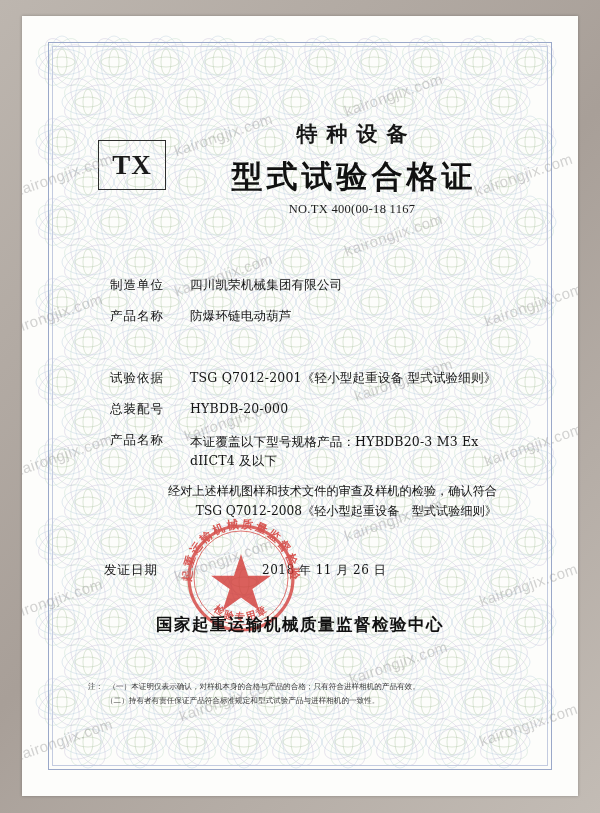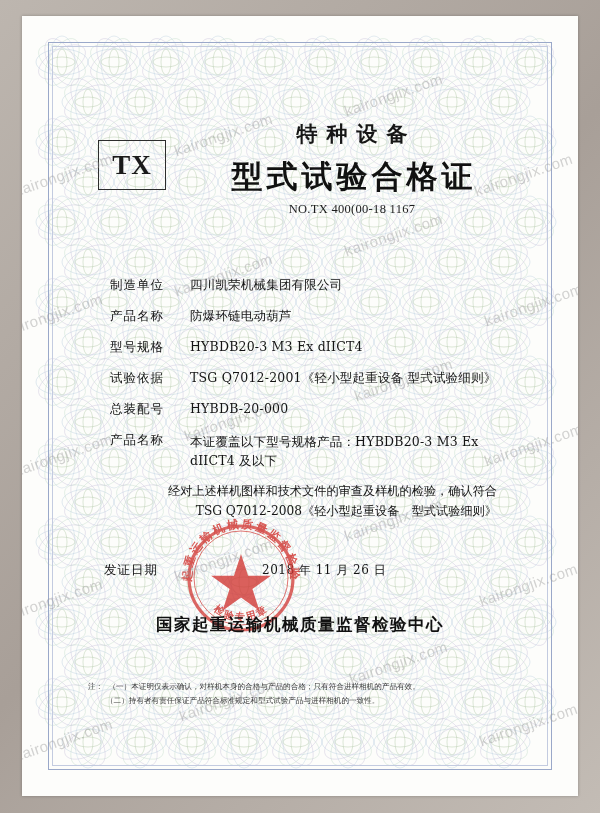--- a/index.html
+++ b/index.html
@@ -450,24 +450,20 @@
       <div class="field-row" style="top:292px">
         <span class="field-label">产品名称</span>
         <span class="field-value">防爆环链电动葫芦</span>
       </div>
 
       <div class="field-row" style="top:261px">
         <span class="field-label">制造单位</span>
         <span class="field-value">四川凯荣机械集团有限公司</span>
       </div>
 
-      <div class="field-row" style="top:323px">
-        <span class="field-label">型号规格</span>
-        <span class="field-value">HYBDB20-3 M3 Ex dIICT4</span>
-      </div>
 
       <div class="field-row" style="top:354px">
         <span class="field-label">试验依据</span>
         <span class="field-value">TSG Q7012-2001《轻小型起重设备 型式试验细则》</span>
       </div>
 
       <div class="field-row" style="top:385px">
         <span class="field-label">总装配号</span>
         <span class="field-value">HYBDB-20-000</span>
       </div>

